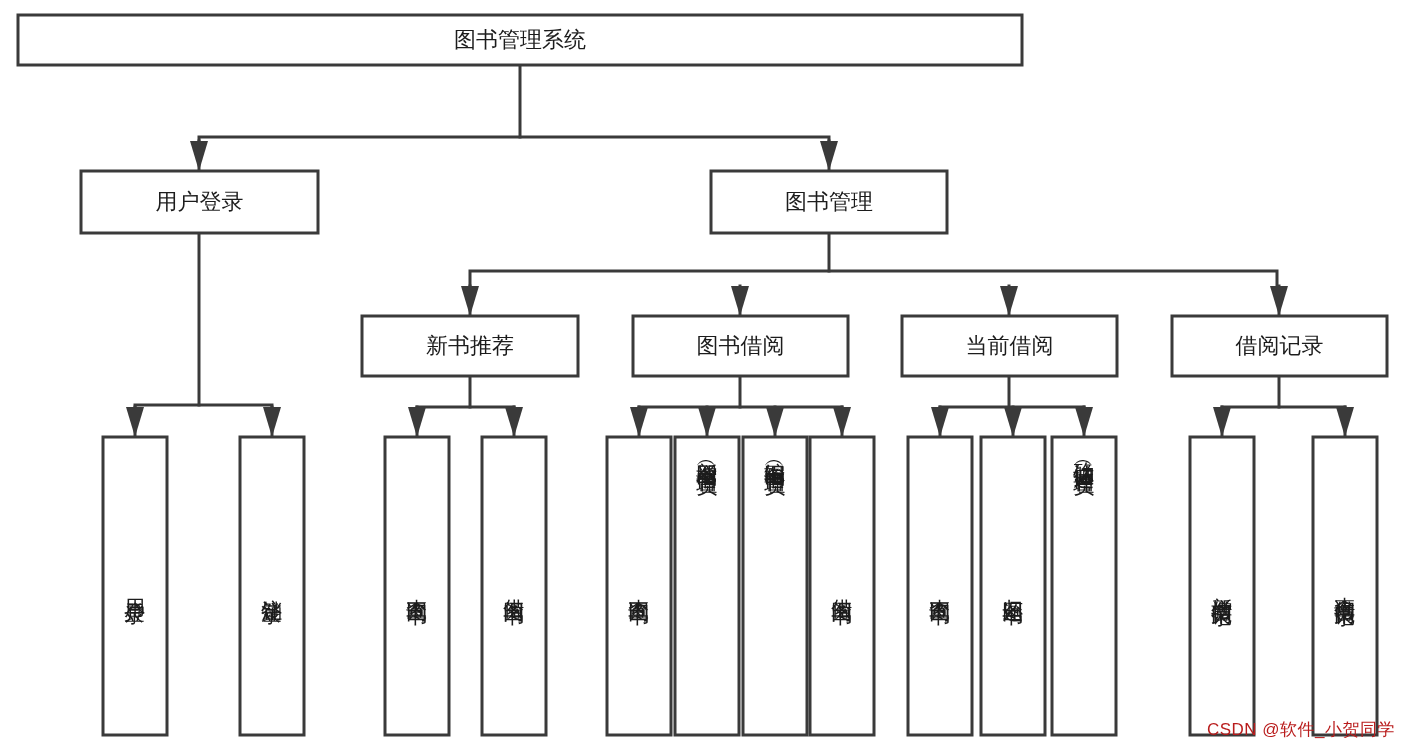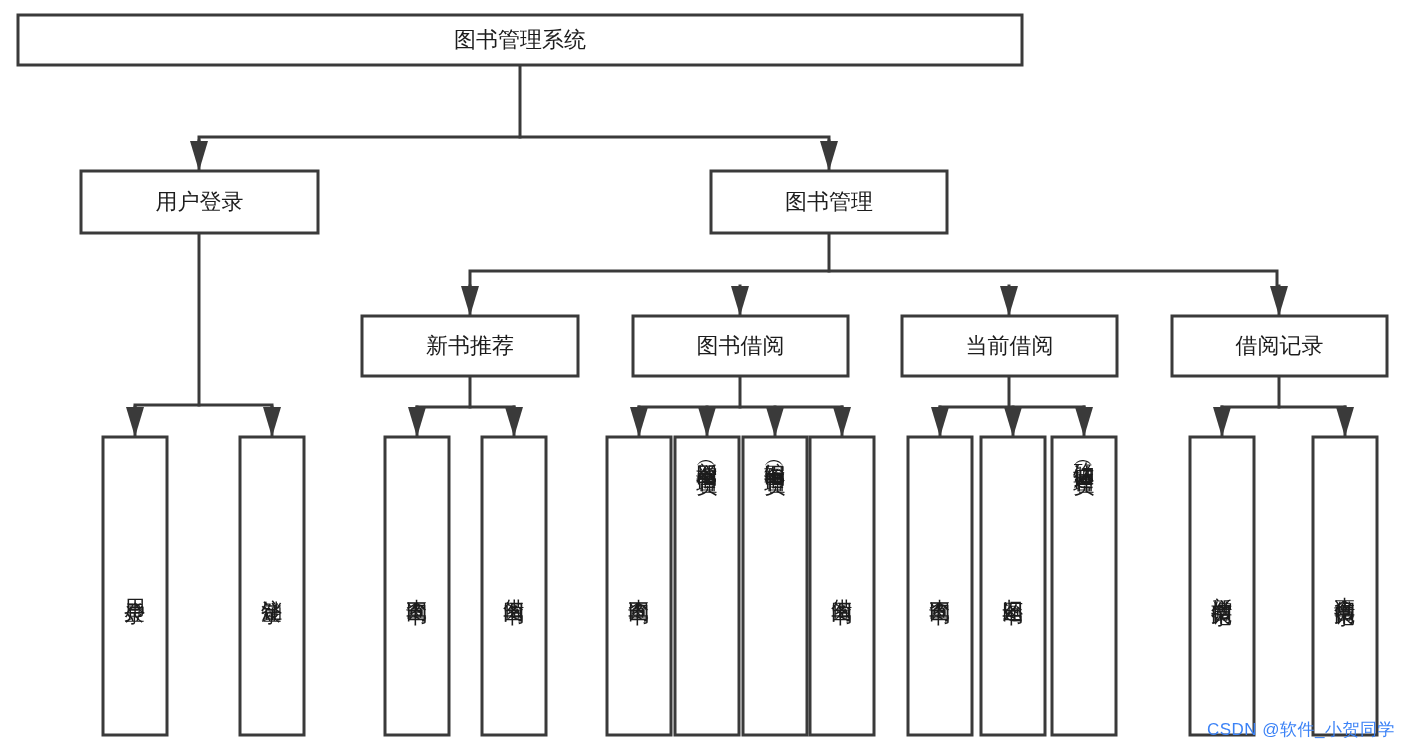--- a/index.html
+++ b/index.html
@@ -63,21 +63,21 @@
   }
   .node-label-v.align-center {
     justify-content: center;
   }
   #watermark {
     position: absolute;
     right: 10px;
     bottom: 6px;
     font-family: "Liberation Sans", "DejaVu Sans", sans-serif;
     font-size: 17px;
-    color: #3b82f6;
+    color: #b91c1c;
     white-space: nowrap;
     letter-spacing: 0.5px;
   }
 </style>
 </head>
 <body>
 
 <div id="canvas">
 
   <svg id="diagram-svg" viewBox="0 0 1405 747" xmlns="http://www.w3.org/2000/svg">

